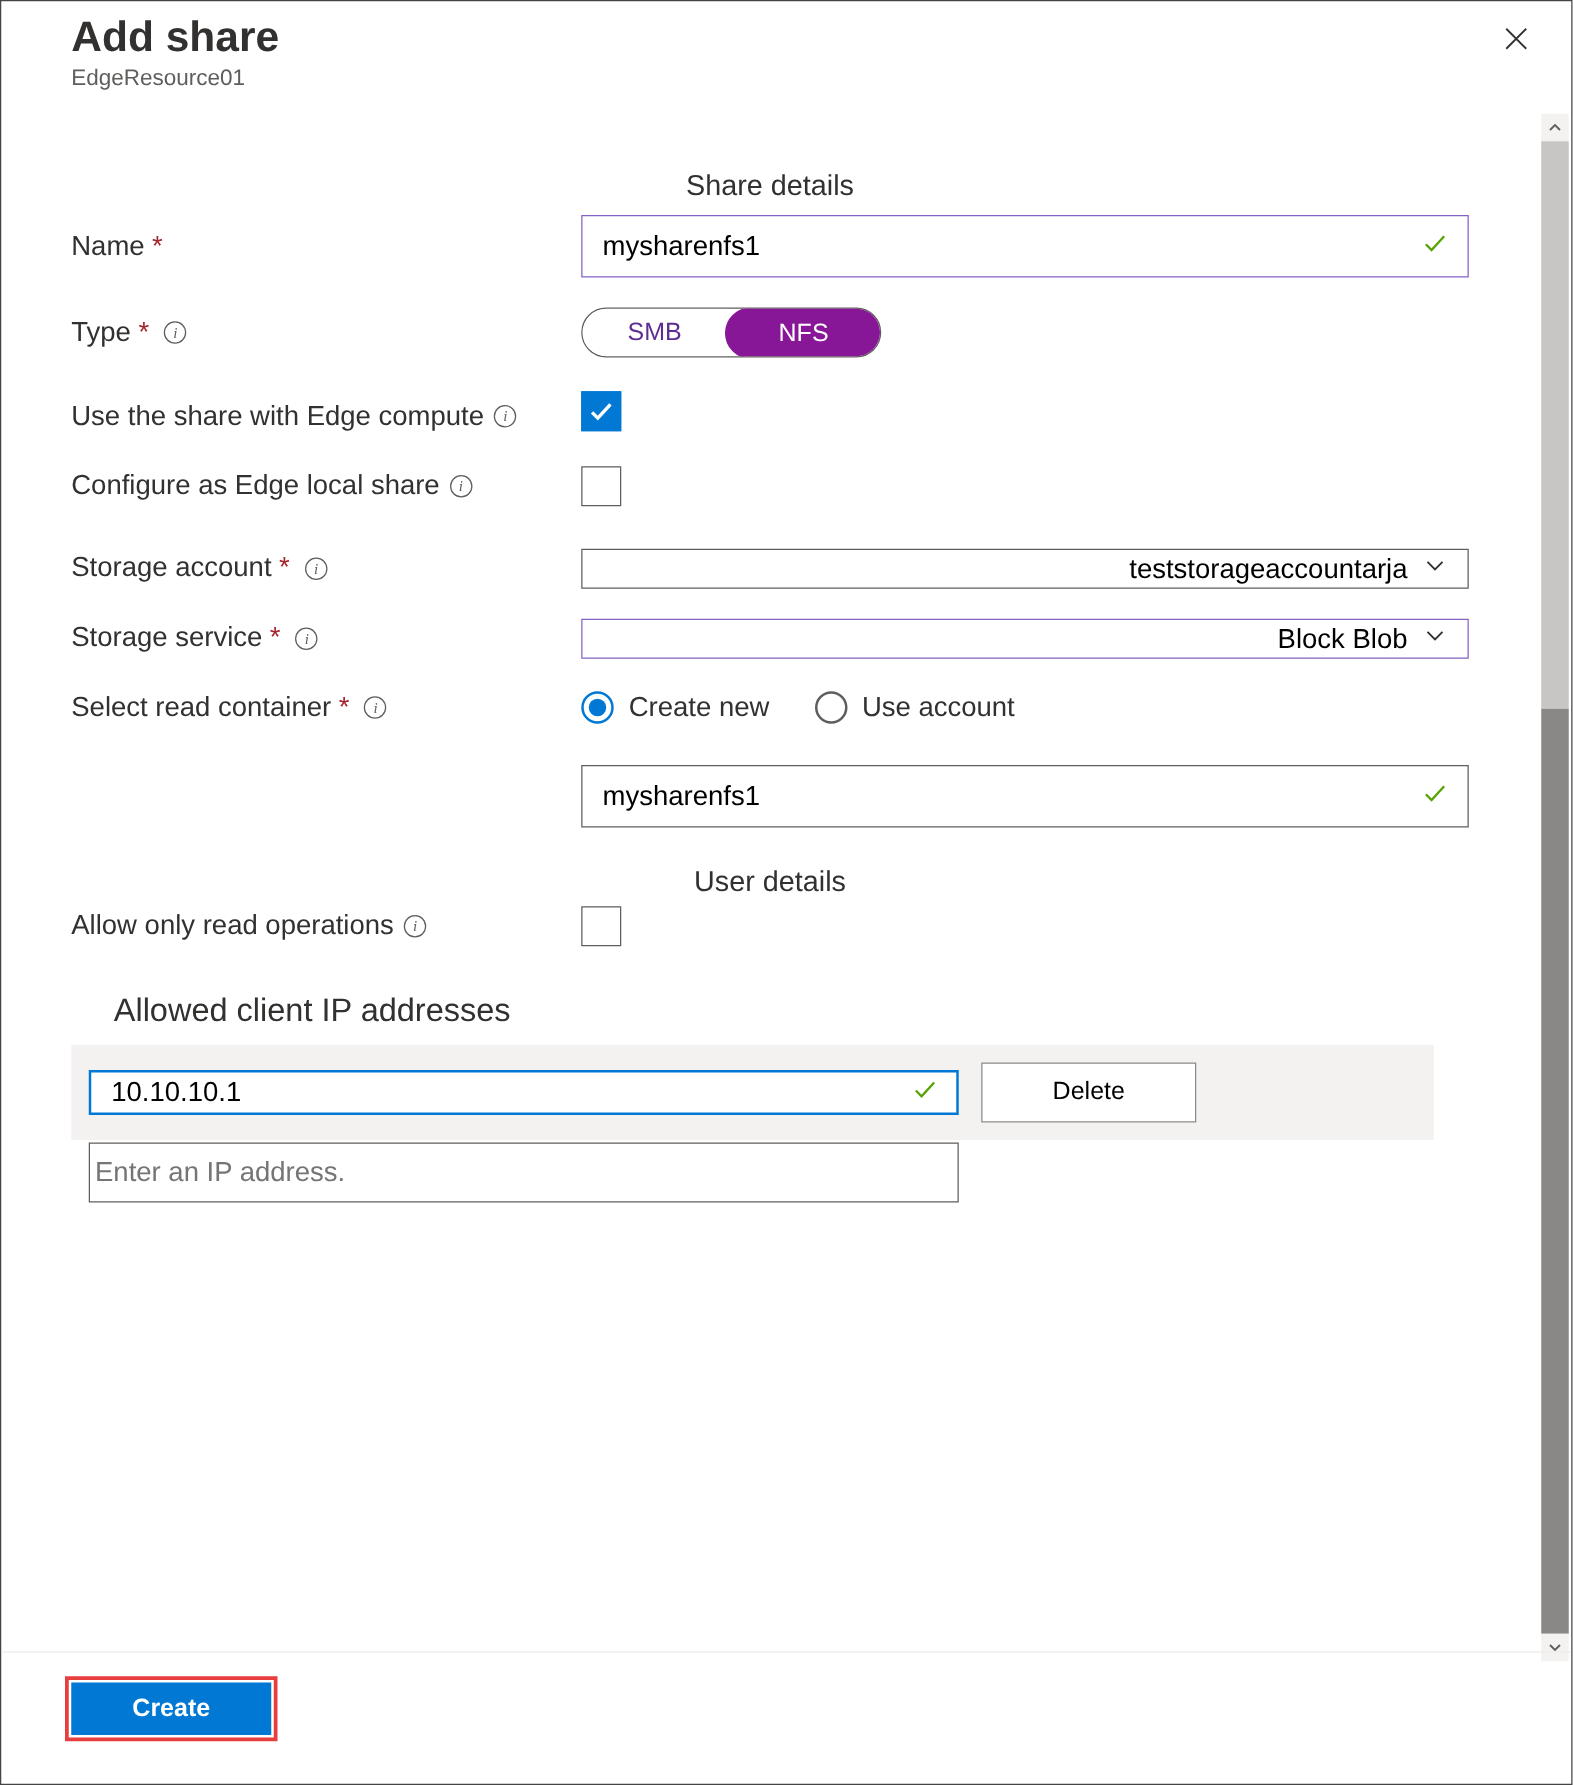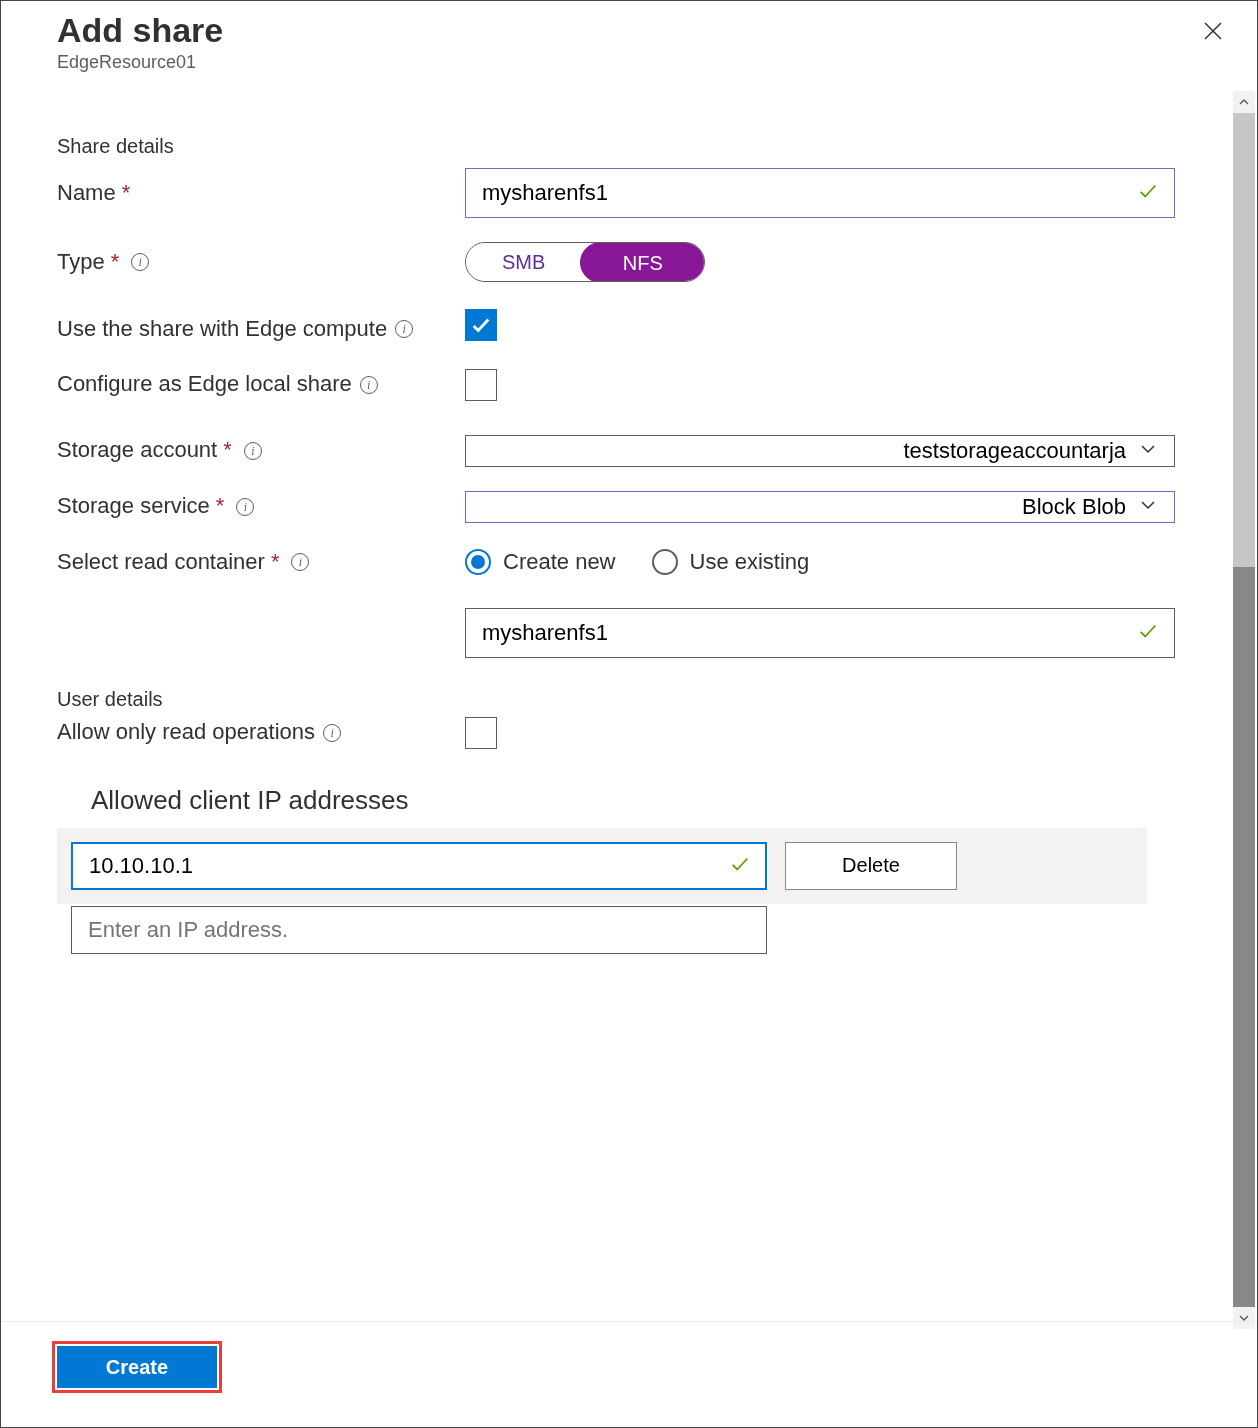--- a/index.html
+++ b/index.html
@@ -77,25 +77,26 @@
       width: 22px;
       height: 38%;
       background: #c8c6c4;
     }
     .scroll-thumb.lower {
       top: 38%;
       height: 62%;
       background: #8a8886;
     }
     .section-title {
-      font-size: 20px;
+      font-size: 23px;
       font-weight: 400;
       margin-top: 44px;
       margin-bottom: 10px;
       color: #323130;
+      text-align: center;
     }
     .form-row {
       display: flex;
       align-items: center;
       margin-bottom: 24px;
     }
     .form-row .label-col {
       width: 408px;
       flex: 0 0 408px;
       font-size: 22px;
@@ -248,21 +249,21 @@
       padding: 14px 14px 14px 14px;
       margin-left: 0;
       max-width: 1090px;
     }
     .ip-input-wrap {
       position: relative;
       flex: 0 0 696px;
     }
     .ip-input {
       width: 100%;
-      height: 48px;
+      height: 36px;
       border: 2px solid #0078d4;
       padding: 0 48px 0 16px;
       font-size: 22px;
       font-family: inherit;
       background: #fff;
     }
     .delete-btn {
       width: 172px;
       height: 48px;
       border: 1px solid #8a8886;
@@ -273,21 +274,21 @@
     }
     .ip-placeholder-row {
       margin-top: 2px;
       margin-left: 14px;
       max-width: 696px;
     }
     .ip-placeholder {
       width: 100%;
       height: 48px;
       border: 1px solid #605e5c;
-      padding: 0 16px;
+      padding: 0 4px;
       font-size: 22px;
       font-family: inherit;
       color: #605e5c;
       background: #fff;
     }
     .footer {
       position: absolute;
       bottom: 10px;
       left: 0;
       right: 0;
@@ -425,21 +426,21 @@
       <span class="info-icon">i</span>
     </div>
     <div class="field-col">
       <div class="radio-row">
         <div class="radio-item">
           <div class="radio selected"></div>
           <span>Create new</span>
         </div>
         <div class="radio-item">
           <div class="radio"></div>
-          <span>Use existing</span>
+          <span>Use account</span>
         </div>
       </div>
     </div>
   </div>
 
   <div class="form-row" style="margin-top:30px;">
     <div class="label-col"></div>
     <div class="field-col">
       <div class="input-wrap">
         <input class="text-input" value="mysharenfs1" style="">

